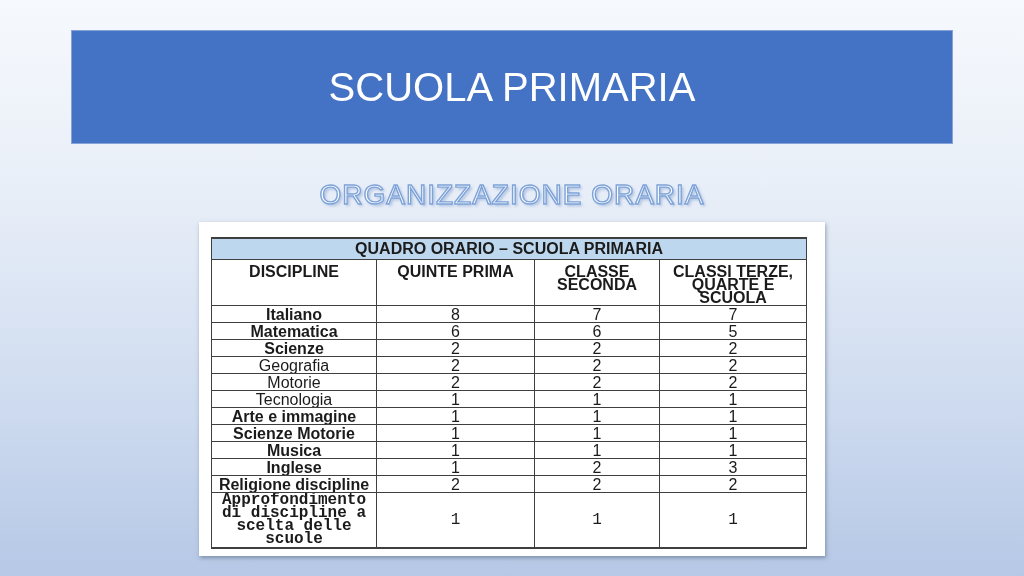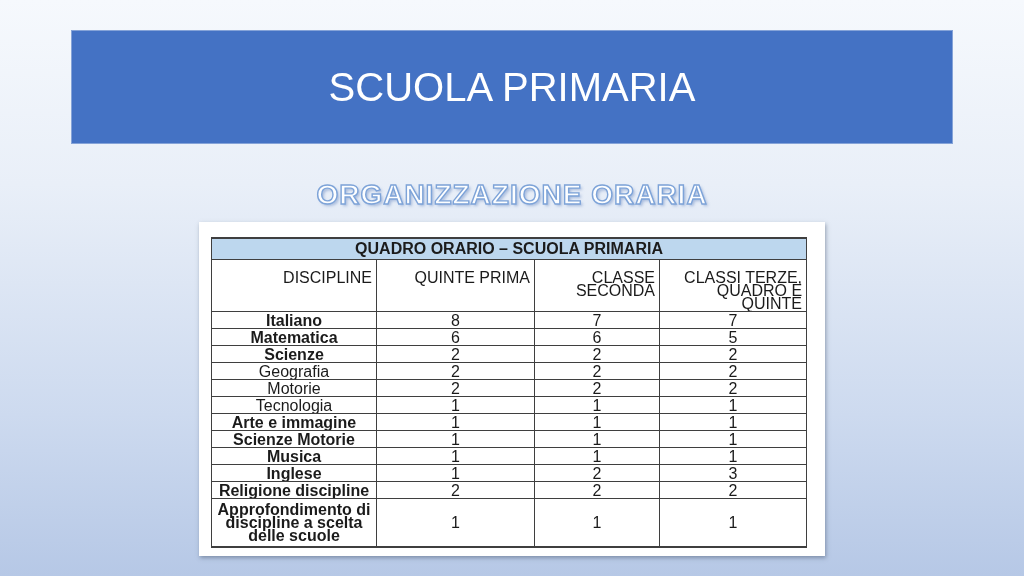--- a/index.html
+++ b/index.html
@@ -27,21 +27,21 @@
     border:1px solid rgba(255,255,255,0.35);
     box-sizing:border-box;
     display:flex;flex-direction:row;justify-content:center;align-items:center;
     color:#ffffff;
     font-size:40px;line-height:51px;
     text-align:center;
   }
   .subtitle{
     position:absolute;left:0;top:179px;width:100%;
     text-align:center;
-    font-size:28px;font-weight:bold;letter-spacing:1px;
+    font-size:28px;font-weight:normal;letter-spacing:1px;
     color:#fdfeff;
     -webkit-text-stroke:1.4px var(--subtitle-outline);
     text-shadow:2px 2px 3px rgba(110,140,195,0.55);
   }
   .panel{
     position:absolute;left:199px;top:222px;width:626px;height:334px;
     background:#ffffff;
     box-shadow:1px 2px 4px rgba(70,85,110,0.5);
     box-sizing:border-box;
   }
@@ -55,25 +55,25 @@
   table.timetable th,table.timetable td{
     border:1px solid var(--border-dark);
     padding:1px 4px;
     overflow:hidden;
   }
   .t-title{
     background:var(--table-head-blue);
     text-align:center;font-weight:bold;height:14px;
   }
   tr.col-head th{
-    text-align:right;vertical-align:top;font-weight:normal;height:36px;
-    line-height:13px;padding-top:11px;
+    text-align:center;vertical-align:top;font-weight:bold;height:36px;
+    line-height:13px;padding-top:5px;
   }
   tbody tr{height:17px;text-align:center;}
-  tbody tr:last-child{height:48px;}
+  tbody tr:last-child{height:48px;font-family:Liberation Mono, monospace;}
   tbody td{vertical-align:middle;line-height:13px;}
   tbody td.b{font-weight:bold;}
 </style>
 </head>
 <body>
 
 <div class="slide">
 
   <div class="title-banner">
     <div>SCUOLA PRIMARIA</div>
@@ -90,21 +90,21 @@
         <col style="width:147px">
       </colgroup>
       <thead>
         <tr>
           <th colspan="4" class="t-title">QUADRO ORARIO – SCUOLA PRIMARIA</th>
         </tr>
         <tr class="col-head">
           <th>DISCIPLINE</th>
           <th>QUINTE PRIMA</th>
           <th>CLASSE SECONDA</th>
-          <th>CLASSI TERZE, QUADRO E QUINTE</th>
+          <th>CLASSI TERZE, QUARTE E SCUOLA</th>
         </tr>
       </thead>
       <tbody>
           <tr>
             <td class="b">Italiano</td>
             <td>8</td>
             <td>7</td>
             <td>7</td>
           </tr>
           <tr>

